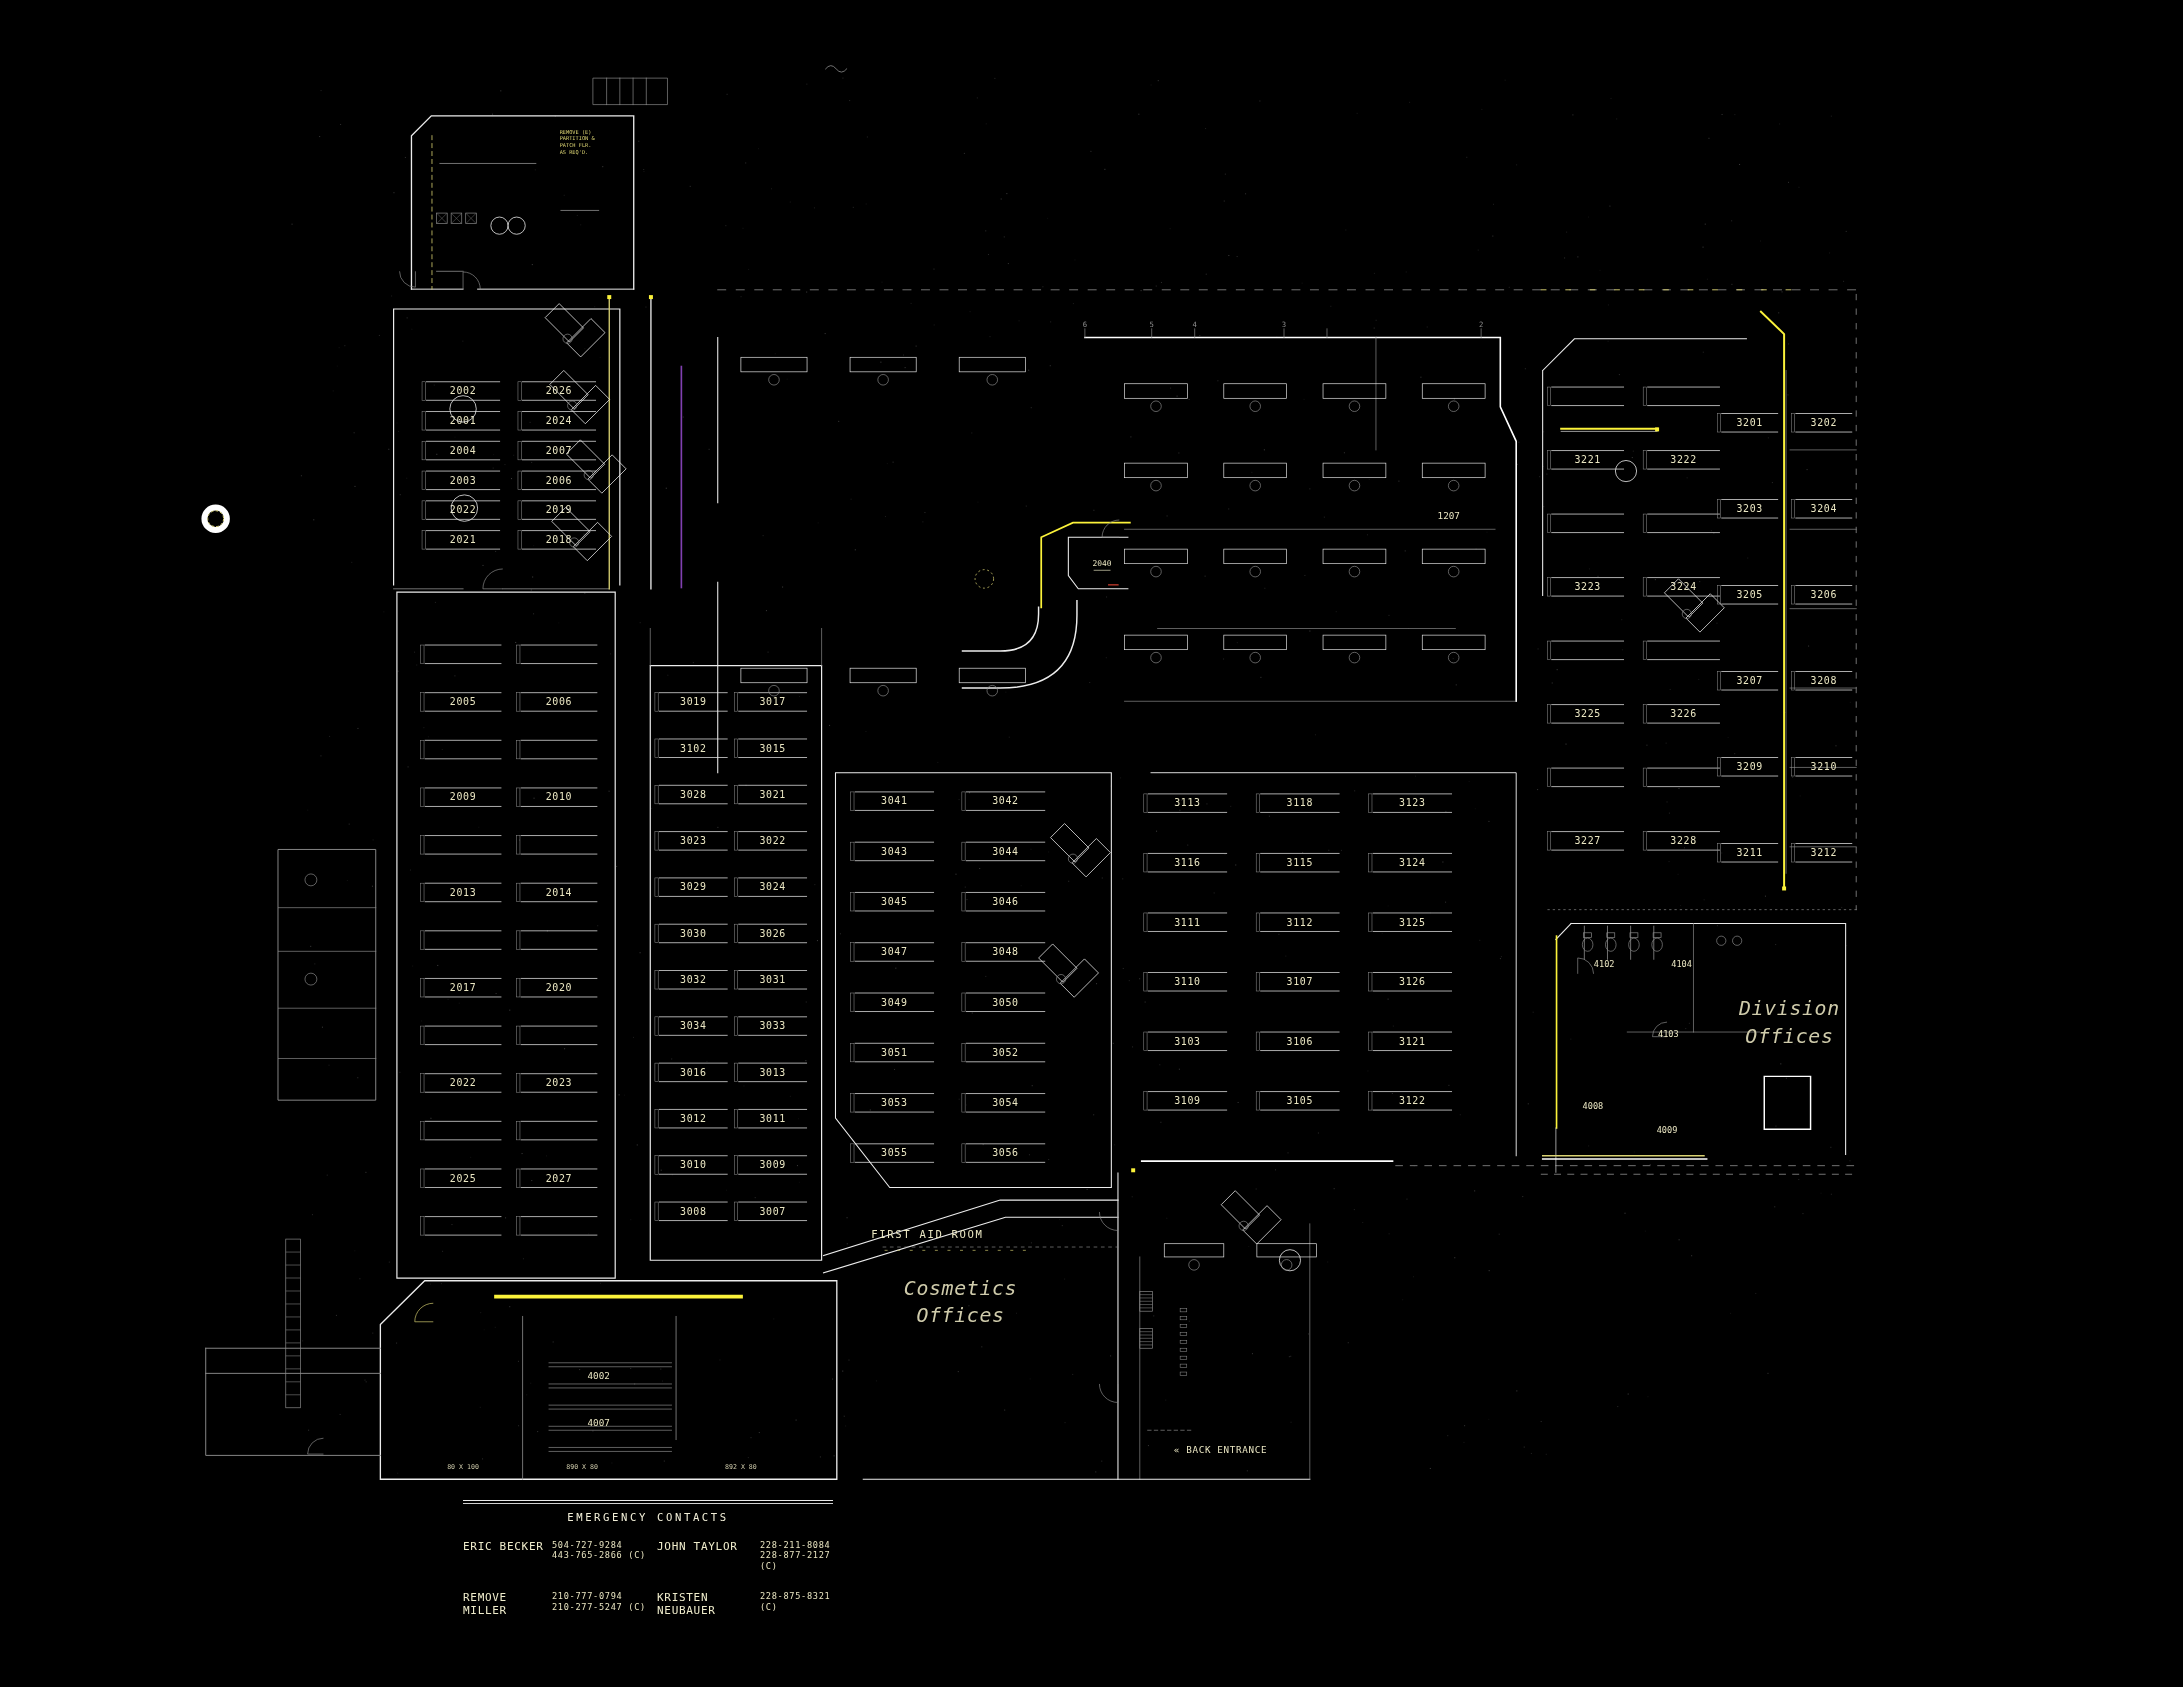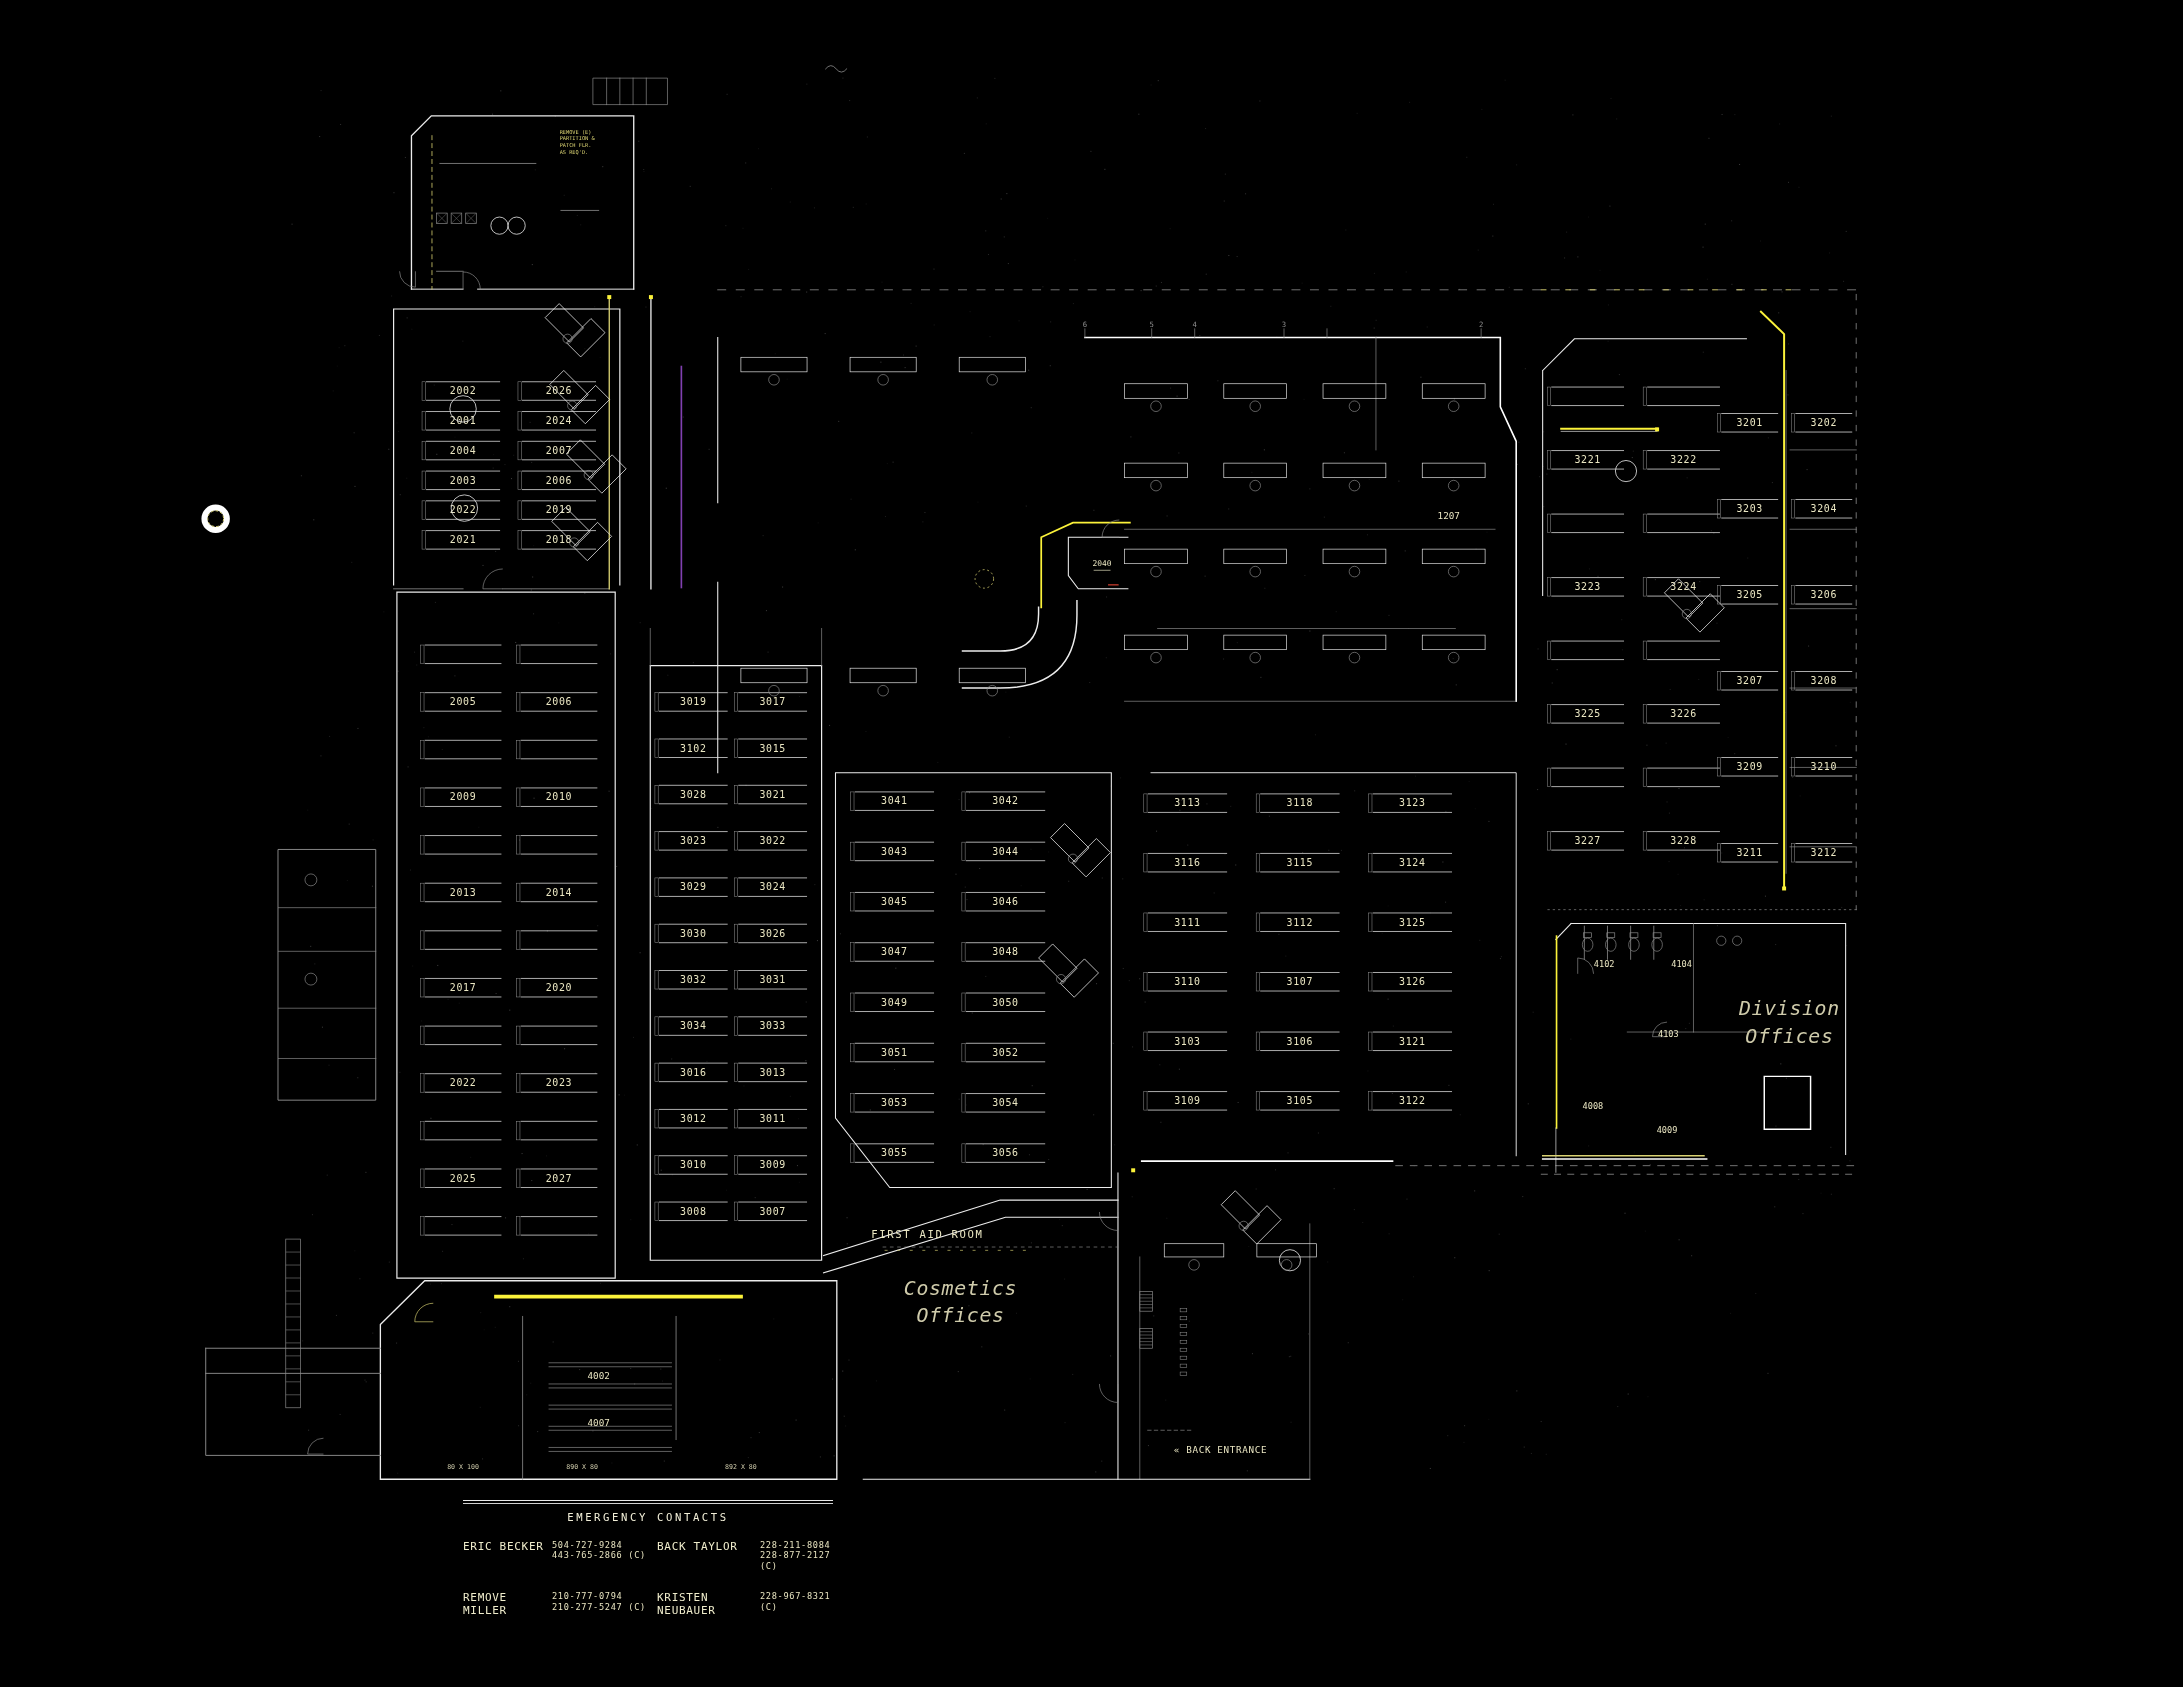--- a/index.html
+++ b/index.html
@@ -1374,22 +1374,22 @@
       <text x="880" y="2220" fill="#cfcbab" font-size="10" text-anchor="middle">890 X 80</text>
       <text x="1120" y="2220" fill="#cfcbab" font-size="10" text-anchor="middle">892 X 80</text>
     </svg>
 
   <div class="legend">
     <div class="legend-rule"></div>
     <div class="legend-title">EMERGENCY CONTACTS</div>
     <div class="legend-grid" id="contacts">
         <span class="c-name">ERIC BECKER</span>
         <span class="c-phones">504-727-9284<br>443-765-2866 (C)</span>
-        <span class="c-name">BACK TAYLOR</span>
+        <span class="c-name">JOHN TAYLOR</span>
         <span class="c-phones">228-211-8084<br>228-877-2127 (C)</span>
         <span class="c-name">REMOVE MILLER</span>
         <span class="c-phones">210-777-0794<br>210-277-5247 (C)</span>
         <span class="c-name">KRISTEN NEUBAUER</span>
-        <span class="c-phones">228-967-8321 (C)</span>
+        <span class="c-phones">228-875-8321 (C)</span>
       </div>
   </div>
 </div>
 
 
 </body></html>

